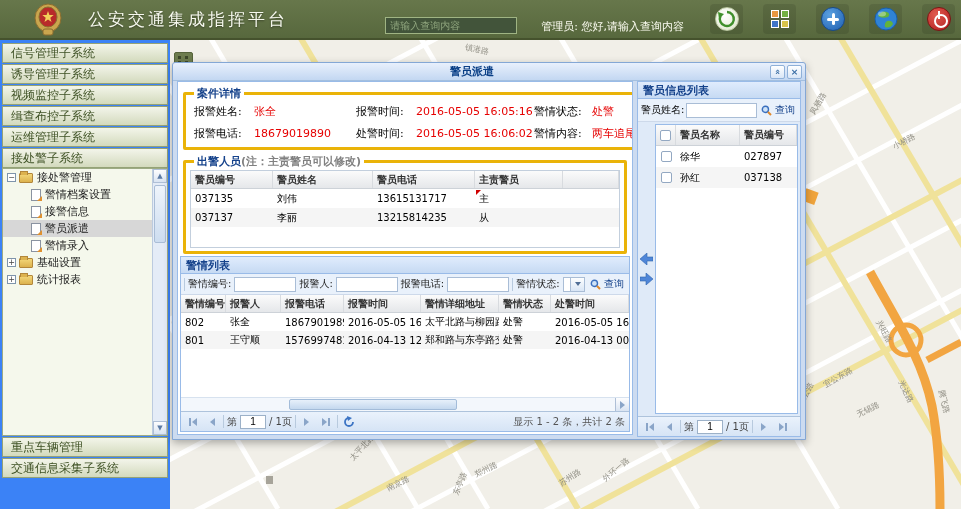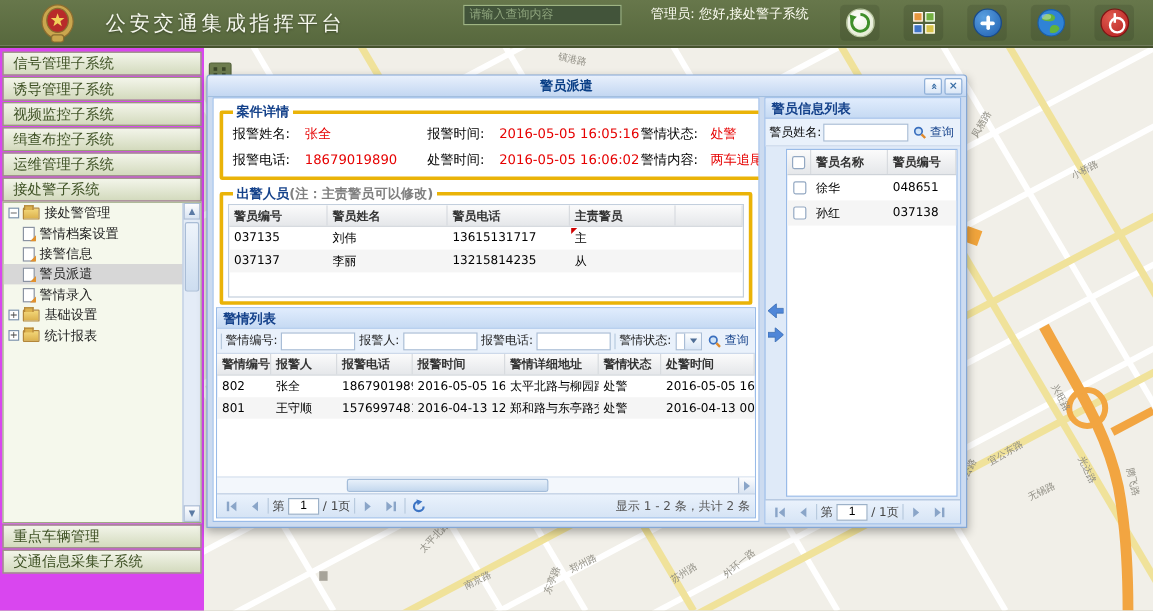--- a/index.html
+++ b/index.html
@@ -6,21 +6,21 @@
   html,body{background:#9aa088}
   body{font-family:"DejaVu Sans","Liberation Sans",sans-serif;}
   .screen{position:relative;width:961px;height:509px;overflow:hidden;background:#e9e7df;font-size:11px}
 
   
   .header{position:absolute;left:0;top:0;width:961px;height:40px;
     background:linear-gradient(#67774b,#57683d);border-bottom:2px solid #45522d;
     display:flex;align-items:center}
   .emblem{width:32px;height:34px;margin-left:32px;flex:none}
   .app-title{color:#f6f8ee;font-size:17px;letter-spacing:3px;margin-left:24px;text-shadow:0 1px 2px rgba(0,0,0,.4)}
-  .hdr-right{margin-left:auto;display:flex;align-items:flex-start;gap:20px;padding-right:16px}
+  .hdr-right{margin-left:auto;display:flex;align-items:flex-end;gap:20px;padding-right:6px}
   .hdr-search{width:132px;height:17px;background:#42543a;border:1px solid #9fb483;
     color:#b9c6a4;font-size:10px;padding:0 4px;outline:none}
   .hdr-search::placeholder{color:#8fa57d}
   .welcome{color:#fdfdf2;font-size:11px;margin:0 6px 0 4px;white-space:nowrap}
   .iconbtn{width:33px;height:30px;border-radius:4px;background:rgba(0,0,0,.10);
     display:flex;align-items:center;justify-content:center;cursor:pointer}
   .circ{width:24px;height:24px;border-radius:50%;position:relative}
   .recycle{background:radial-gradient(circle at 40% 35%,#ffffff,#dde6c8);border:1px solid #b9c6a0}
   .appsgrid{display:grid;grid-template-columns:8px 8px;grid-template-rows:8px 8px;gap:2px}
   .appsgrid i{display:block;border:1px solid #fff}
@@ -28,27 +28,27 @@
   .plus{background:radial-gradient(circle at 35% 30%,#5aa0e0,#1f5fb0);border:1px solid #174a8c}
   .plus::before,.plus::after{content:"";position:absolute;background:#fff;border-radius:2px}
   .plus::before{left:5px;top:10px;width:12px;height:3px}
   .plus::after{left:10px;top:5px;width:3px;height:12px}
   .power{background:radial-gradient(circle at 35% 30%,#e05a4f,#b21d1d);border:1px solid #7e1414}
   .power::before{content:"";position:absolute;left:6px;top:6px;width:10px;height:10px;
     border:2px solid #fff;border-radius:50%}
   .power::after{content:"";position:absolute;left:10px;top:3px;width:2px;height:8px;background:#fff}
 
   
-  .sidebar{position:absolute;left:0;top:40px;width:170px;height:469px;background:#d946ef;padding-top:2px}
+  .sidebar{position:absolute;left:0;top:40px;width:170px;height:469px;background:#3b82f6;padding-top:2px}
   .acc{height:20px;line-height:18px;margin:1px 2px 0 2px;background:linear-gradient(#f3f5ea,#d3dabd);
     border:1px solid #94a276;color:#3d5023;font-size:12px;padding-left:8px;cursor:pointer;
     white-space:nowrap;overflow:hidden}
   .tree{position:relative;margin:0 2px;height:268px;background:#f5f8ec;border:1px solid #9dab84;overflow:hidden}
   .trow{display:flex;align-items:center;height:17px;padding-left:4px;font-size:11px;color:#222;cursor:pointer;white-space:nowrap}
-  .trow.d1{padding-left:16px}
+  .trow.d1{padding-left:28px}
   .trow.sel{background:#d7d7d7}
   .expander{width:9px;height:9px;border:1px solid #7e94ab;background:#fff;font-size:8px;line-height:7px;
     text-align:center;color:#444;margin-right:3px;flex:none}
   .folder{width:14px;height:10px;background:linear-gradient(#f3d779,#dcb24e);border:1px solid #b3873a;
     border-radius:1px;position:relative;margin-right:4px;flex:none}
   .folder::before{content:"";position:absolute;left:0;top:-3px;width:6px;height:3px;background:#dcb24e;
     border:1px solid #b3873a;border-bottom:none}
   .page{width:10px;height:12px;background:#fff;border:1px solid #8a93a1;position:relative;margin-right:4px;flex:none}
   .page::after{content:"";position:absolute;right:-2px;bottom:-1px;width:0;height:0;
     border-bottom:5px solid #e0912f;border-left:5px solid transparent}
@@ -165,21 +165,21 @@
   <div class="header">
     <svg class="emblem" viewBox="0 0 32 34">
       <ellipse cx="16" cy="16" rx="13" ry="14" fill="#caa64e" stroke="#8a6d2f"></ellipse>
       <ellipse cx="16" cy="15" rx="9" ry="10" fill="#b82a2a" stroke="#8a6d2f"></ellipse>
       <polygon transform="translate(16,15)" fill="#f2cf5a" points="0,-6 1.4,-1.9 5.7,-1.9 2.3,0.7 3.5,4.9 0,2.4 -3.5,4.9 -2.3,0.7 -5.7,-1.9 -1.4,-1.9"></polygon>
       <rect x="11" y="27" width="10" height="6" rx="2" fill="#caa64e" stroke="#8a6d2f"></rect>
     </svg>
     <div class="app-title">公安交通集成指挥平台</div>
     <div class="hdr-right">
       <input class="hdr-search" placeholder="请输入查询内容" style="">
-      <span class="welcome">管理员: 您好,接处警子系统</span>
+      <span class="welcome">管理员: 您好,请输入查询内容</span>
       <div class="iconbtn">
         <div class="circ recycle">
           <svg viewBox="0 0 22 22" width="22" height="22">
             <path d="M11 4 A7 7 0 1 1 4.5 8" fill="none" stroke="#3f8f2b" stroke-width="2.4"></path>
             <polygon points="2,4 8,6 3,11" fill="#3f8f2b"></polygon>
           </svg>
         </div>
       </div>
       <div class="iconbtn">
         <div class="appsgrid">
@@ -502,21 +502,21 @@
                 <span class="cb"></span>
               </span>
             <span class="cell pc1">警员名称</span>
             <span class="cell pc2">警员编号</span>
           </div>
           <div class="grow">
             <span class="cell pc0">
                 <span class="cb"></span>
               </span>
             <span class="cell pc1">徐华</span>
-            <span class="cell pc2">048651</span>
+            <span class="cell pc2">027897</span>
           </div>
           <div class="grow alt">
             <span class="cell pc0">
                 <span class="cb"></span>
               </span>
             <span class="cell pc1">孙红</span>
             <span class="cell pc2">037138</span>
           </div>
         </div>
       </div>

